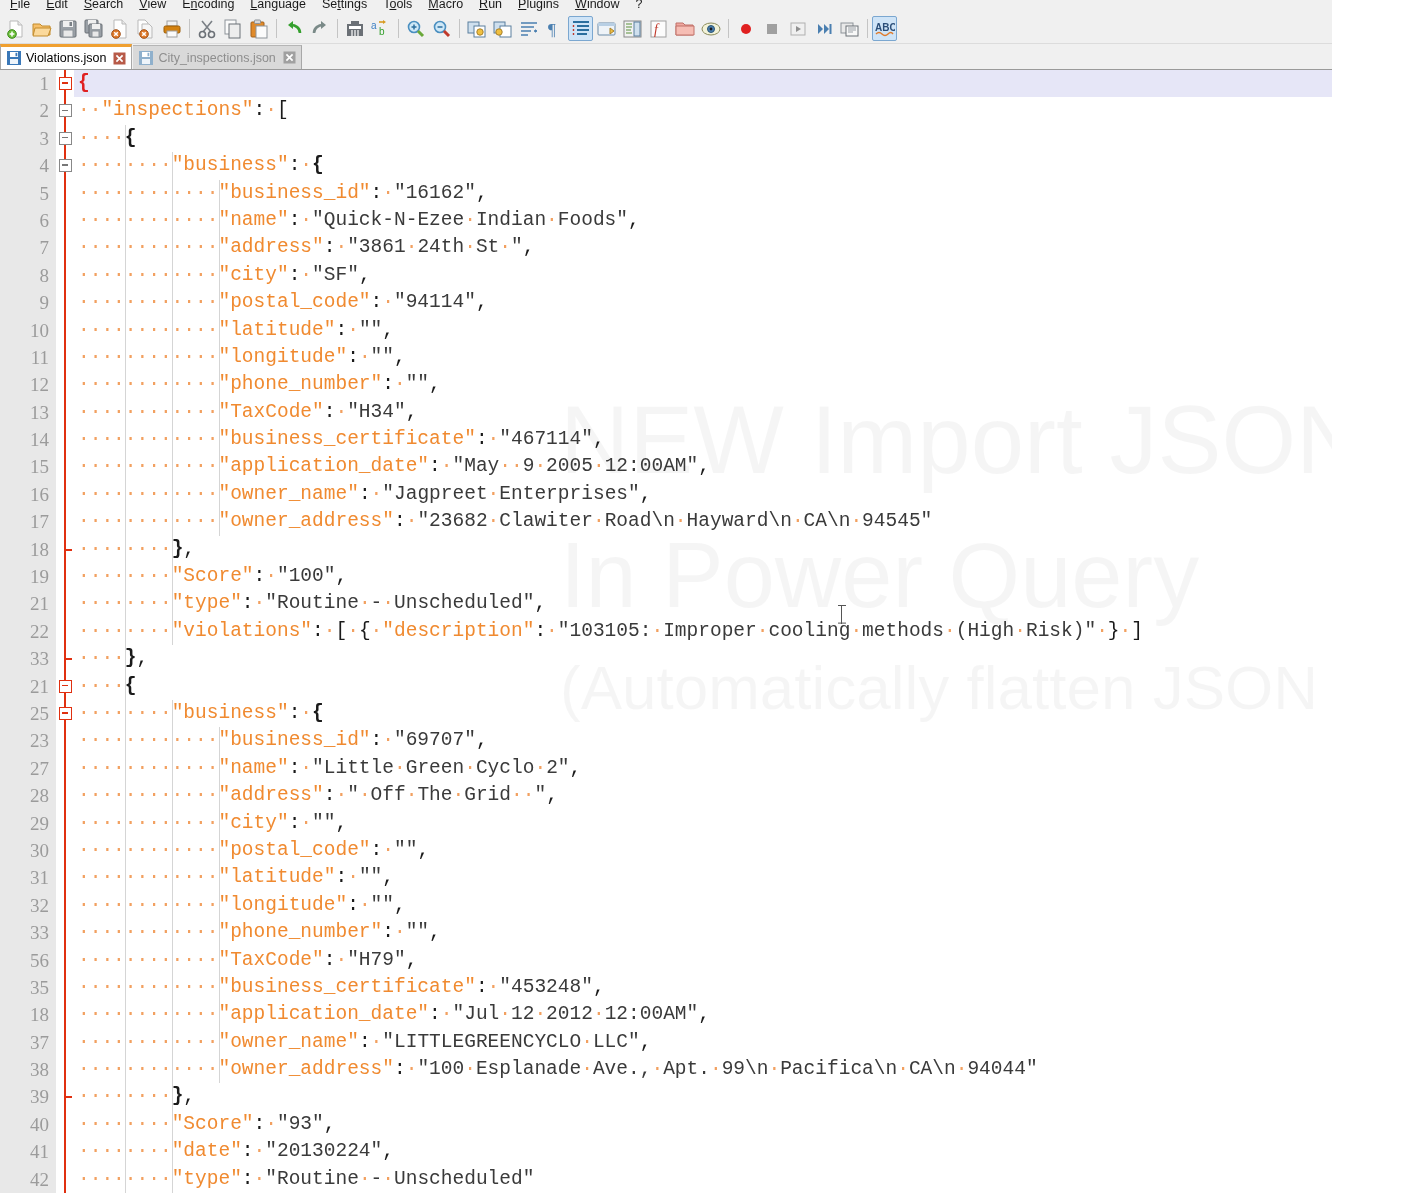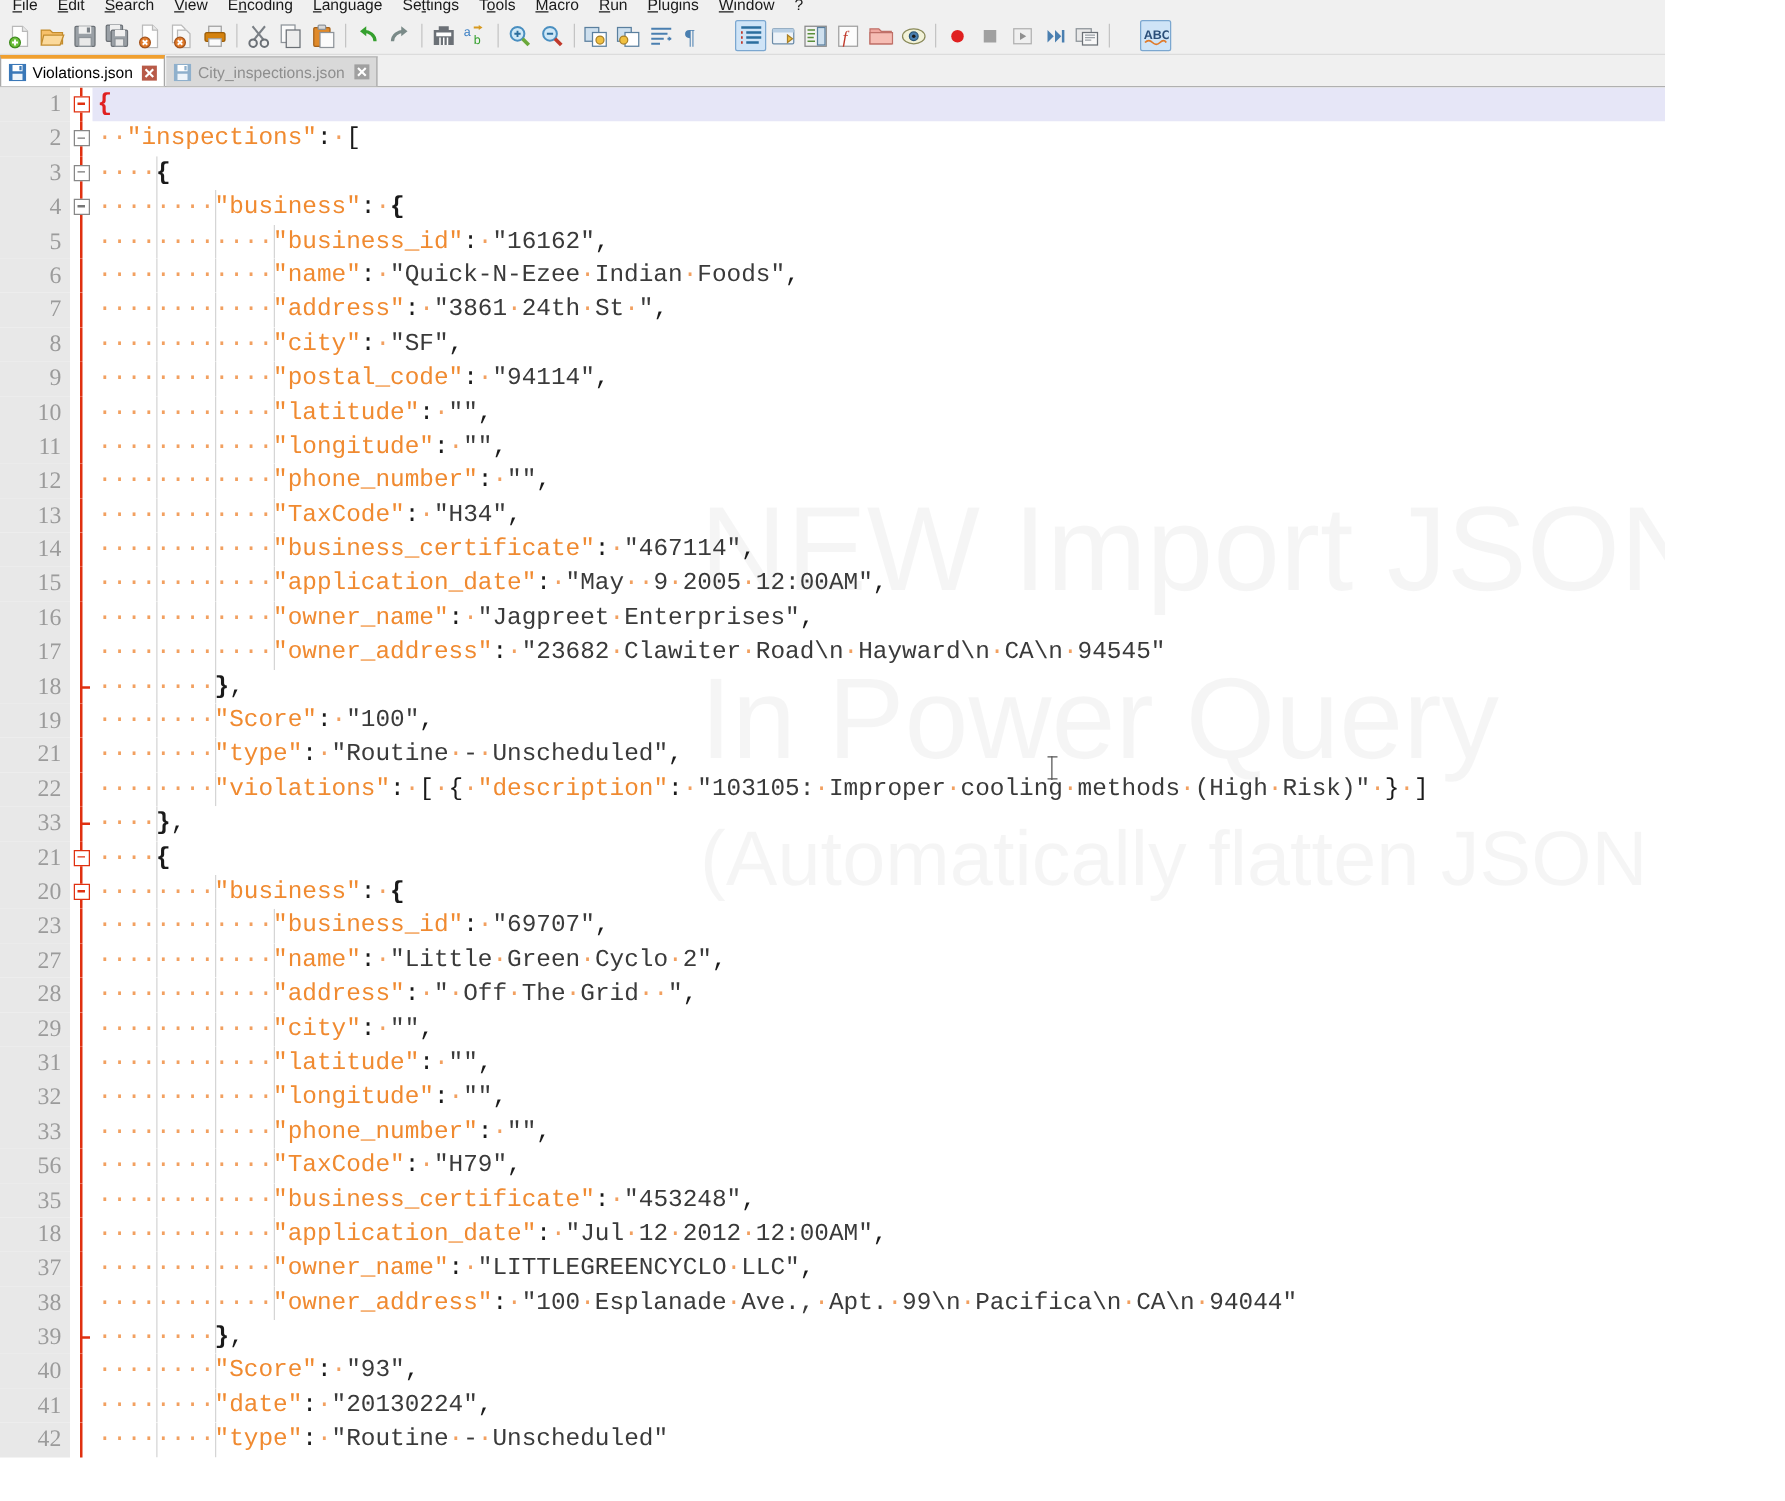--- a/index.html
+++ b/index.html
@@ -38,21 +38,21 @@
     border-bottom: 1px solid #dcdcdc;
   }
   .tb-btn {
     width: 25px; height: 25px;
     display: flex; align-items: center; justify-content: center;
     margin-right: 1px;
     border: 1px solid transparent;
     border-radius: 2px;
     position: relative;
   }
-  .tb-btn.active { background: #cfe4f7; border-color: #7ba7d0; margin-left: 20px; }
+  .tb-btn.active { background: #cfe4f7; border-color: #7ba7d0; }
   .tb-sep {
     width: 1px; height: 19px; background: #c4c4c4;
     margin: 0 4px;
     flex: 0 0 1px;
   }
   .tb-btn svg { display:block; }
 
   
   .tabbar {
     position: absolute; top: 45px; left: 0; width: 1428px; height: 25px;
@@ -721,21 +721,21 @@
         </div>
         <div class="row">
           <div class="gutter">21</div>
           <div class="foldmargin">
             <div class="vline"></div>
             <div class="foldbox red"></div>
           </div>
           <div class="code-cell"><div class="guide" style="left: 50.88px;"></div><span><span class="ws">····</span><span class="b">{</span></span></div>
         </div>
         <div class="row">
-          <div class="gutter">20</div>
+          <div class="gutter">25</div>
           <div class="foldmargin">
             <div class="vline"></div>
             <div class="foldbox red"></div>
           </div>
           <div class="code-cell"><div class="guide" style="left: 50.88px;"></div><div class="guide" style="left: 97.76px;"></div><span><span class="ws">········</span><span class="k">"business"</span><span class="p">:</span><span class="ws">·</span><span class="b">{</span></span></div>
         </div>
         <div class="row">
           <div class="gutter">23</div>
           <div class="foldmargin">
             <div class="vline"></div>
@@ -755,20 +755,27 @@
             <div class="vline"></div>
           </div>
           <div class="code-cell"><div class="guide" style="left: 50.88px;"></div><div class="guide" style="left: 97.76px;"></div><div class="guide" style="left: 144.64px;"></div><span><span class="ws">············</span><span class="k">"address"</span><span class="p">:</span><span class="ws">·</span><span class="s">"<span class="ws">·</span>Off<span class="ws">·</span>The<span class="ws">·</span>Grid<span class="ws">·</span><span class="ws">·</span>"</span><span class="p">,</span></span></div>
         </div>
         <div class="row">
           <div class="gutter">29</div>
           <div class="foldmargin">
             <div class="vline"></div>
           </div>
           <div class="code-cell"><div class="guide" style="left: 50.88px;"></div><div class="guide" style="left: 97.76px;"></div><div class="guide" style="left: 144.64px;"></div><span><span class="ws">············</span><span class="k">"city"</span><span class="p">:</span><span class="ws">·</span><span class="s">""</span><span class="p">,</span></span></div>
+        </div>
+        <div class="row">
+          <div class="gutter">30</div>
+          <div class="foldmargin">
+            <div class="vline"></div>
+          </div>
+          <div class="code-cell"><div class="guide" style="left: 50.88px;"></div><div class="guide" style="left: 97.76px;"></div><div class="guide" style="left: 144.64px;"></div><span><span class="ws">············</span><span class="k">"postal_code"</span><span class="p">:</span><span class="ws">·</span><span class="s">""</span><span class="p">,</span></span></div>
         </div>
         <div class="row">
           <div class="gutter">31</div>
           <div class="foldmargin">
             <div class="vline"></div>
           </div>
           <div class="code-cell"><div class="guide" style="left: 50.88px;"></div><div class="guide" style="left: 97.76px;"></div><div class="guide" style="left: 144.64px;"></div><span><span class="ws">············</span><span class="k">"latitude"</span><span class="p">:</span><span class="ws">·</span><span class="s">""</span><span class="p">,</span></span></div>
         </div>
         <div class="row">
           <div class="gutter">32</div>

